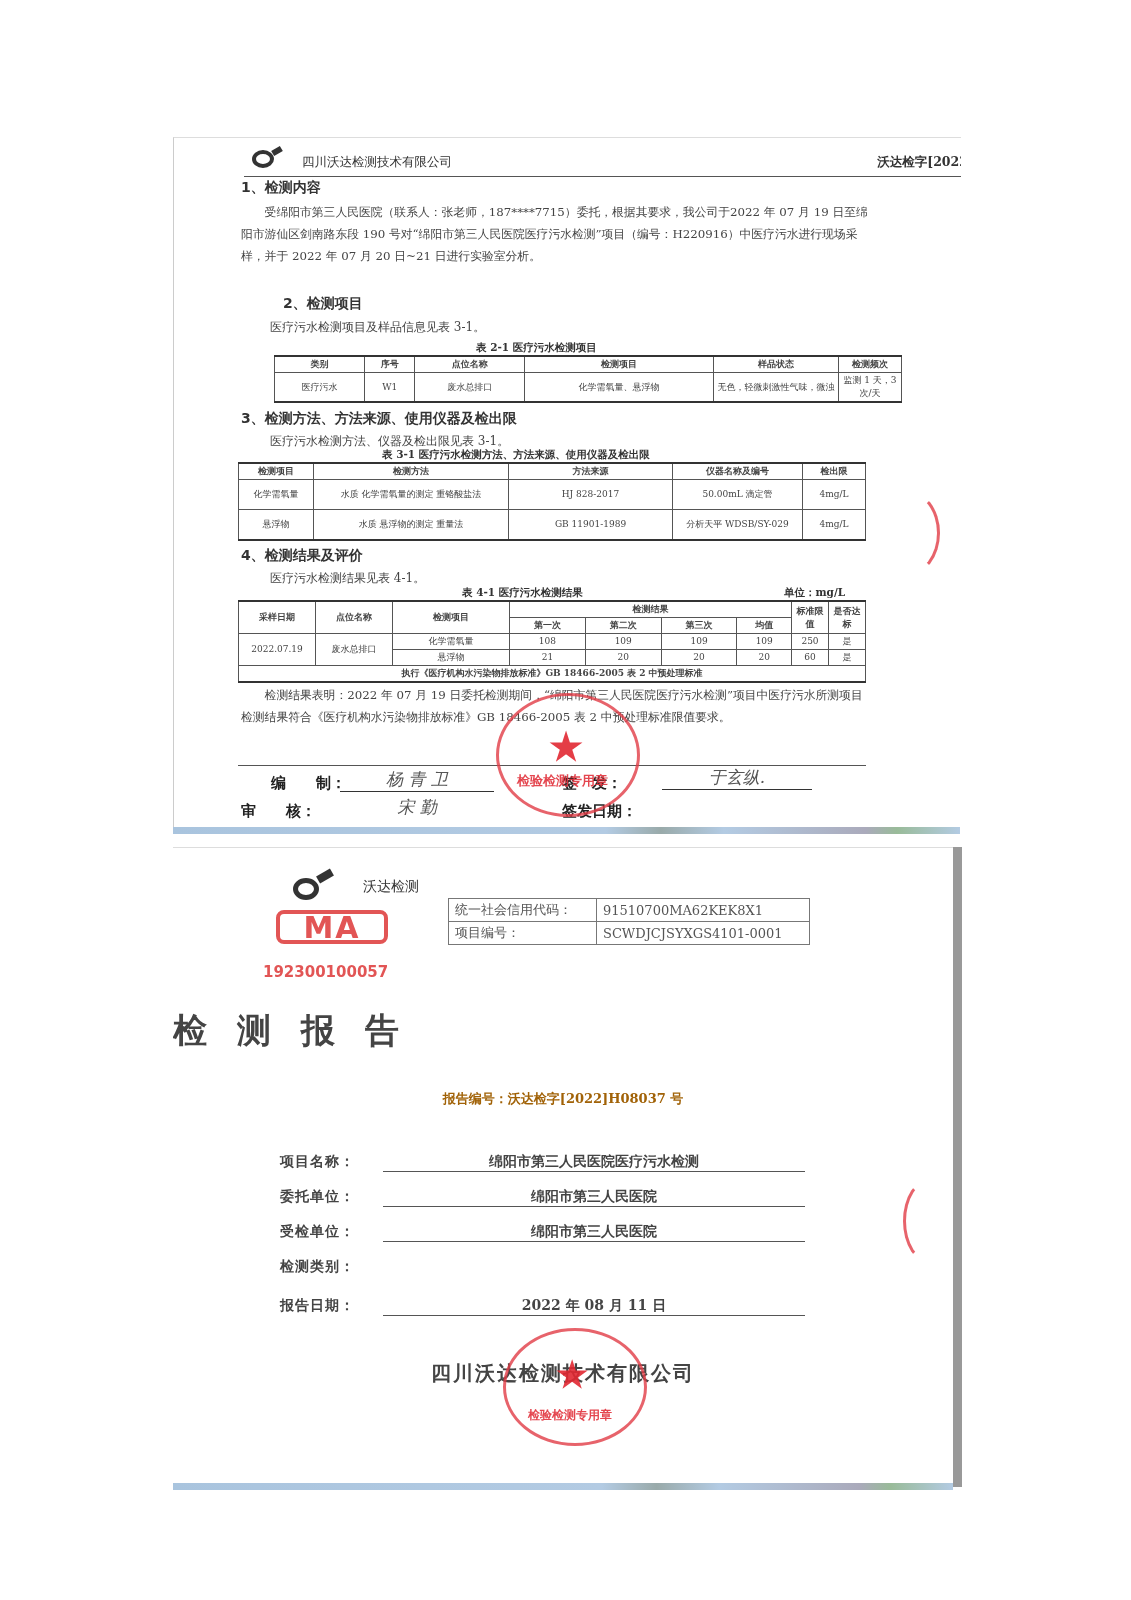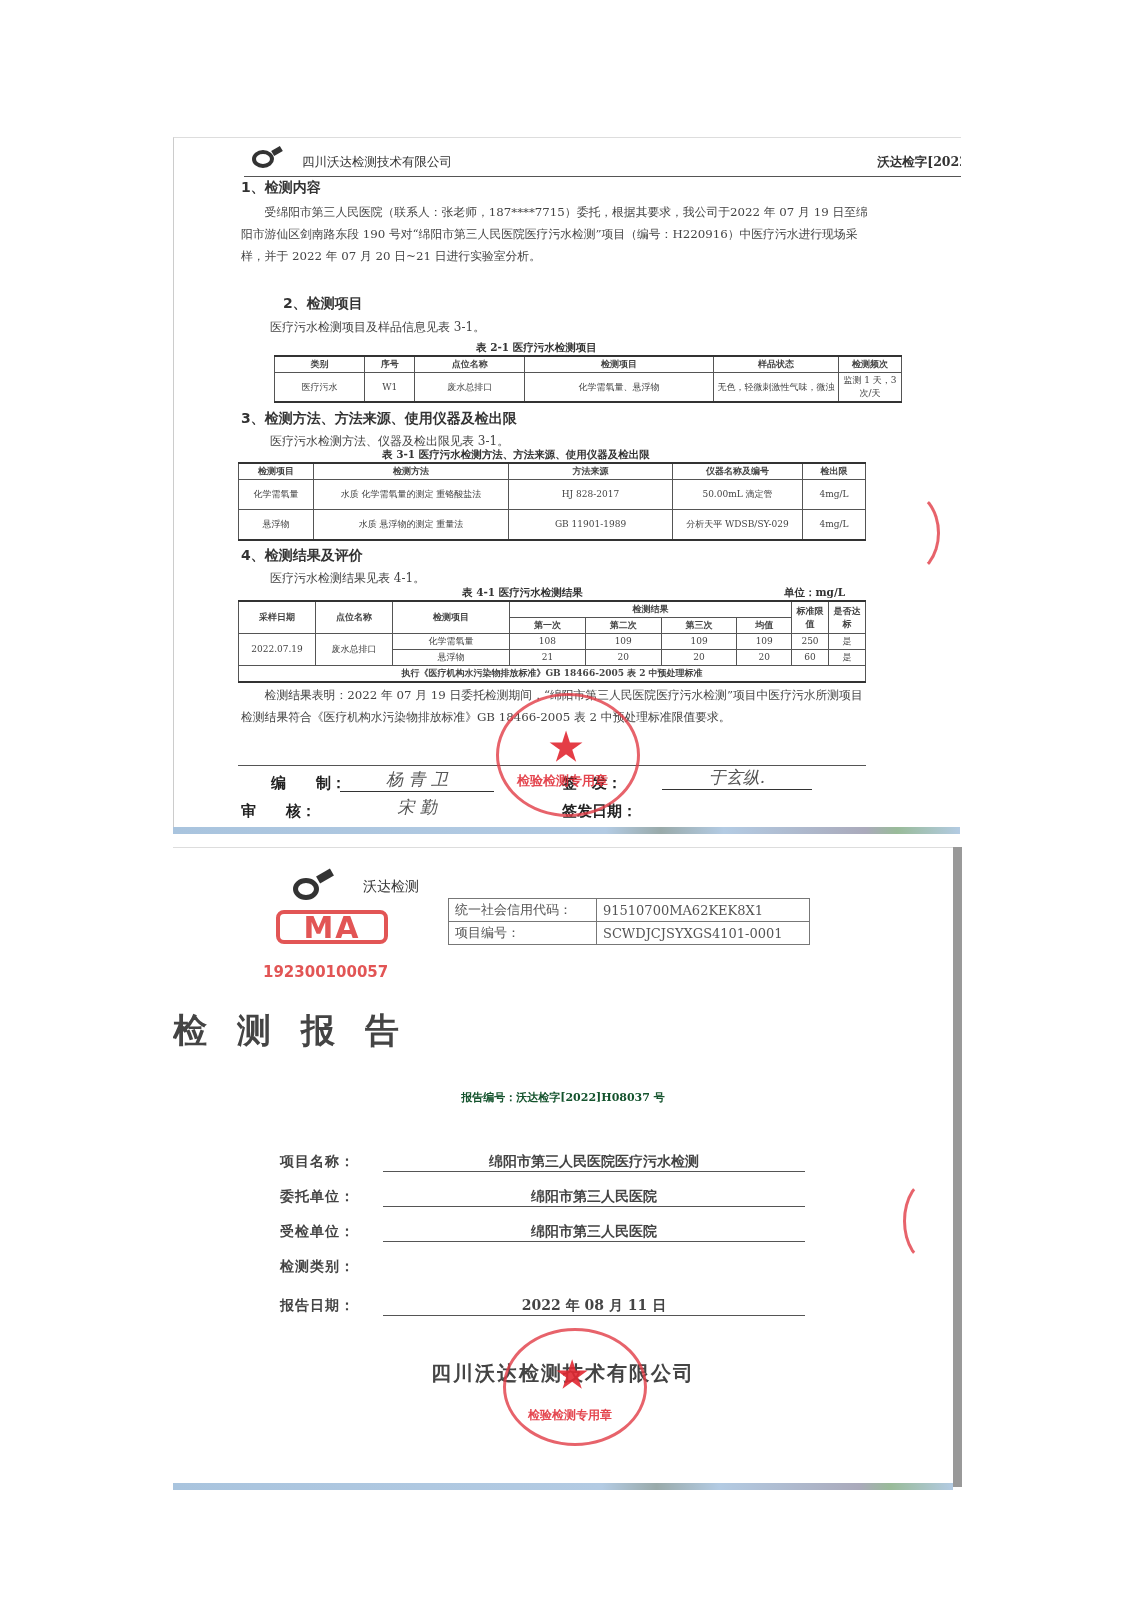--- a/index.html
+++ b/index.html
@@ -25,21 +25,21 @@
   .star{position:absolute;color:rgba(225,40,50,.9);}
   .sig{position:absolute;font-family:"DejaVu Sans",sans-serif;font-weight:bold;font-size:15px;color:#222;}
   .sigline{position:absolute;border-bottom:1.5px solid #333;font-family:"DejaVu Serif",serif;font-style:italic;font-size:17px;color:#555;text-align:center;}
   .tooltip{position:absolute;left:528px;top:848px;background:#ffffe1;border:1px solid #777;font-family:"DejaVu Sans",sans-serif;font-size:11px;padding:0 3px;color:#000;}
   .ma{position:absolute;left:98px;top:58px;width:125px;height:42px;}
   .ma .box{position:absolute;left:5px;top:4px;width:112px;height:34px;border:4px solid #e25555;border-radius:8px;box-sizing:border-box;color:#e25555;font-family:"DejaVu Sans",sans-serif;font-weight:bold;font-size:30px;line-height:28px;text-align:center;letter-spacing:2px;}
   .manum{position:absolute;left:90px;top:115px;font-family:"DejaVu Sans",sans-serif;font-weight:bold;font-size:15px;color:#e25555;}
   table.info{position:absolute;left:275px;top:50px;border-collapse:collapse;font-size:13px;color:#555;}
   table.info td{border:1px solid #777;padding:2px 6px;height:16px;}
   .title{position:absolute;left:0;width:780px;top:160px;text-align:left;font-family:Liberation Sans, sans-serif;font-weight:bold;font-size:34px;letter-spacing:30px;color:#444;}
-  .repno{position:absolute;left:0;width:780px;top:242px;text-align:center;font-weight:bold;font-size:11px;color:#14532d;}
+  .repno{position:absolute;left:0;width:780px;top:242px;text-align:center;font-weight:bold;font-size:13px;color:#a16207;}
   .frow{position:absolute;left:107px;width:530px;height:22px;}
   .frow .lbl{position:absolute;left:0;top:0;font-weight:bold;font-size:14px;color:#444;letter-spacing:1px;}
   .frow .val{position:absolute;left:103px;top:0;width:422px;border-bottom:1.5px solid #555;text-align:center;font-weight:bold;font-size:14px;color:#444;}
   .foot{position:absolute;left:0;width:780px;top:512px;text-align:center;font-family:"DejaVu Sans",sans-serif;font-weight:bold;font-size:20px;color:#444;letter-spacing:2px;}
 </style>
 </head>
 <body>
 
 <div class="page1">
   <div class="hdr">

